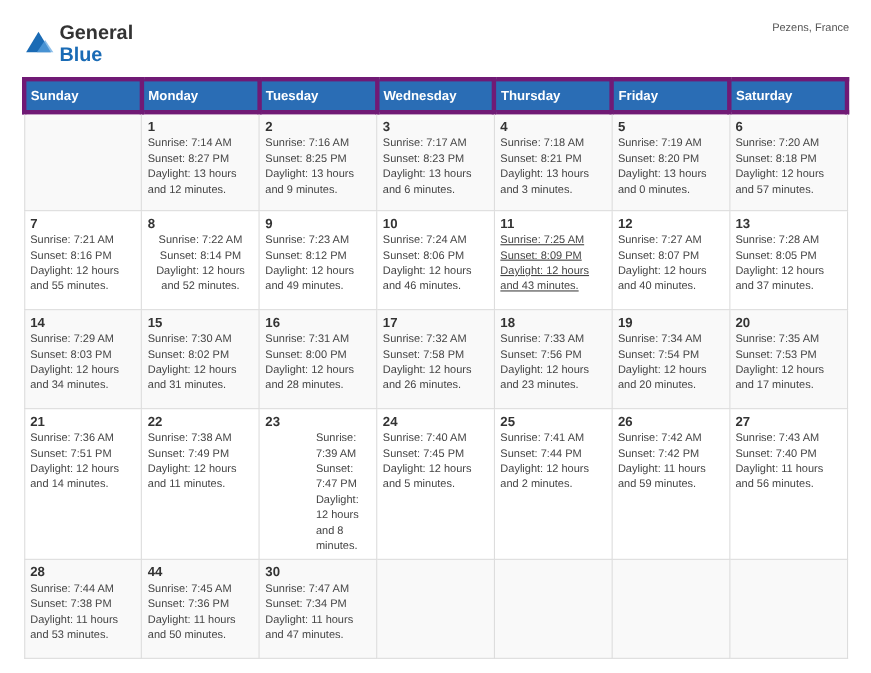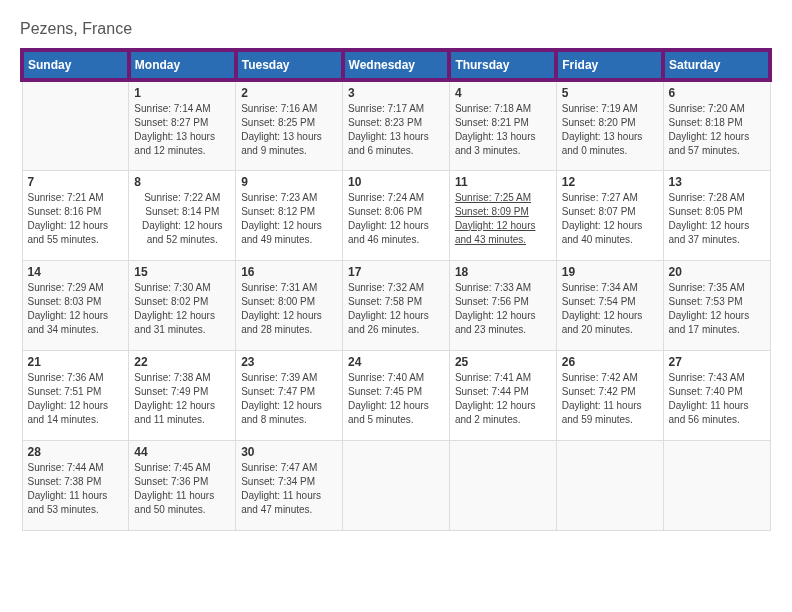--- a/index.html
+++ b/index.html
@@ -42,21 +42,21 @@
     }
     .title-area {
       text-align: right;
     }
     .month-title {
       font-size: 36px;
       font-weight: bold;
       color: #333;
     }
     .location {
-      font-size: 16px;
+      font-size: 10px;
       color: #555;
       text-align: center;
     }
     table {
       width: 100%;
       border-collapse: collapse;
       table-layout: fixed;
     }
     thead tr th {
       background-color: #2a6db5;
@@ -90,20 +90,30 @@
     .day-info {
       font-size: 10px;
       line-height: 1.4;
       color: #444;
     }
   </style>
 </head>
 <body>
 
 <div class="header">
+  <div class="logo">
+    <svg class="logo-icon" viewBox="0 0 40 40">
+      <polygon points="20,5 35,30 5,30" fill="#1a6bb5"></polygon>
+      <polygon points="28,15 38,30 18,30" fill="#5ba3e0" opacity="0.7"></polygon>
+    </svg>
+    <div class="logo-text">
+      <span class="logo-general">General</span>
+      <span class="logo-blue">Blue</span>
+    </div>
+  </div>
   <div class="title-area">
     <div class="location">Pezens, France</div>
   </div>
 </div>
 
 <table>
   <thead>
     <tr>
     <th>Sunday</th>
         <th>Monday</th>
@@ -272,21 +282,21 @@
         </td>
         <td>
           <span class="day-num">22</span>
           <div class="day-info" style="white-space: pre-line;">Sunrise: 7:38 AM
 Sunset: 7:49 PM
 Daylight: 12 hours
 and 11 minutes.</div>
         </td>
         <td>
           <span class="day-num">23</span>
-          <div class="day-info" style="white-space: pre-line;">Sunrise: 7:39 AM
+          <div class="day-info" style="white-space: pre-line; margin-left: 46px;">Sunrise: 7:39 AM
 Sunset: 7:47 PM
 Daylight: 12 hours
 and 8 minutes.</div>
         </td>
         <td>
           <span class="day-num">24</span>
           <div class="day-info" style="white-space: pre-line;">Sunrise: 7:40 AM
 Sunset: 7:45 PM
 Daylight: 12 hours
 and 5 minutes.</div>

